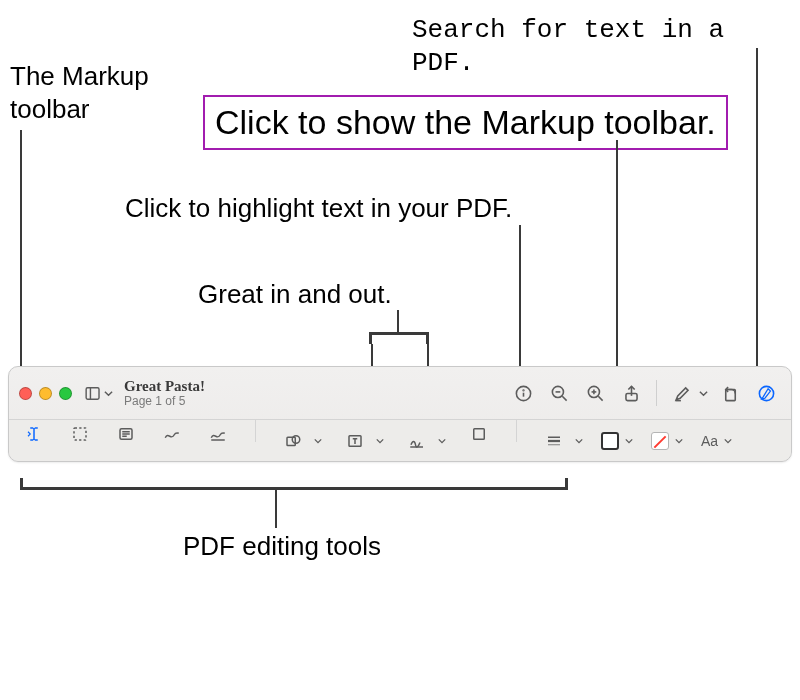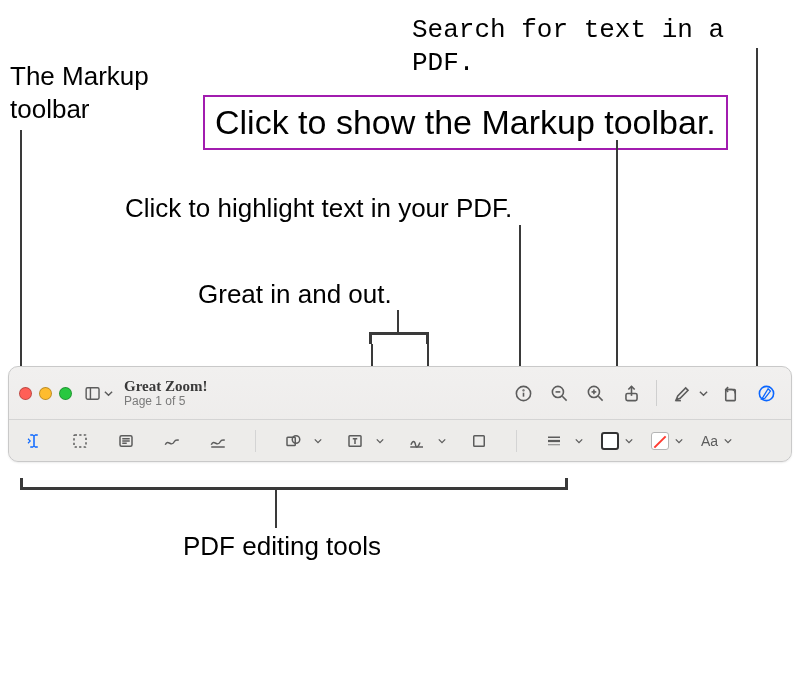--- a/index.html
+++ b/index.html
@@ -82,21 +82,21 @@
   .divider-v {width:1px;height:26px;background:#cfcfcf;margin:0 4px;}
   .searchbox{
     flex:0 0 146px; height:26px; background:#fff; border:1px solid #d4d4d4; border-radius:6px;
     display:flex;align-items:center;padding:0 8px;color:#8f8f8f;font-size:13px;gap:4px;
   }
   .searchbox svg{width:13px;height:13px;}
   .search-chev svg{width:8px;height:8px;}
   .markup-active{color:#0a66ff;}
   .markup-row{
     border-top:1px solid #d4d4d4;
-    display:flex;align-items:center;height:42px;padding:0 10px;gap:16px;
+    display:flex;height:42px;padding:0 10px;gap:16px;
     background:#edecea;
     border-radius:0 0 10px 10px;
   }
   .markup-row .toolbtn svg{width:18px;height:18px;}
   .text-cursor-blue{color:#0a66ff;}
   .group{display:flex;align-items:center;gap:4px;}
   .mini-chev svg{width:8px;height:8px;}
   .color-swatch{
     width:18px;height:18px;border:2.3px solid #323232;border-radius:3px;background:#fff;
   }
@@ -155,21 +155,21 @@
           <line x1="9" y1="4" x2="9" y2="20"></line>
         </svg>
       <span class="chev-mini">
           <svg viewBox="0 0 10 10">
             <path d="M1 3l4 4 4-4" fill="none" stroke="currentColor" stroke-width="1.6"></path>
           </svg>
         </span>
     </div>
 
     <div class="title-block">
-      <span class="title-main">Great Zoom!</span>
+      <span class="title-main">Great Pasta!</span>
       <span class="title-sub">Page 1 of 5</span>
     </div>
 
     <div class="toolbtn">
       <svg viewBox="0 0 24 24" fill="none" stroke="currentColor" stroke-width="2">
           <circle cx="12" cy="12" r="9"></circle>
           <line x1="12" y1="11" x2="12" y2="16"></line>
           <circle cx="12" cy="8" r="0.5" fill="currentColor"></circle>
         </svg>
     </div>

